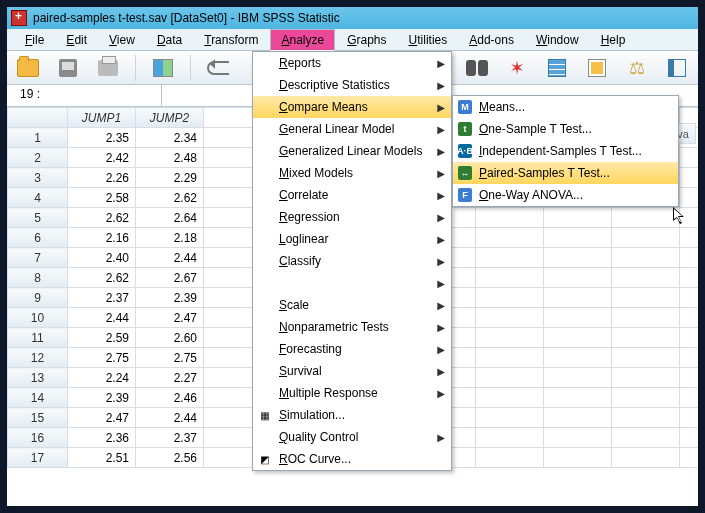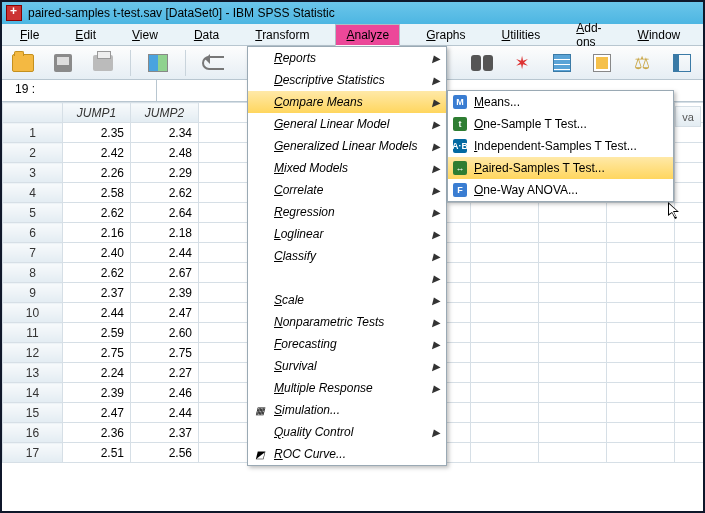--- a/index.html
+++ b/index.html
@@ -1,21 +1,21 @@
 <!DOCTYPE html>
 <html><head>
 <meta charset="utf-8">
 <style>
   * { box-sizing: border-box; margin: 0; padding: 0; font-family: Arial, sans-serif; }
   html, body { width: 705px; height: 513px; overflow: hidden; background: #fff; }
-  .window-border { border: 2px solid #0f172a; width: 705px; height: 513px; position: relative; }
+  .window-border { border: 7px solid #0f172a; width: 705px; height: 513px; position: relative; }
   .titlebar { background: linear-gradient(#6bc5ea,#4db6e2); height: 22px; display:flex; align-items:center; padding-left:4px; color:#000; font-size:12px; }
   .titlebar .icon { width:16px; height:16px; margin-right:6px; background:#c33; border:1px solid #800; position:relative; }
   .titlebar .icon:after { content:"+"; color:#fff; font-weight:bold; position:absolute; top:-2px; left:3px; font-size:12px;}
-  .menubar { background:#eaf3f8; height:22px; border-bottom:1px solid #b8c6d0; display:flex; align-items:center; padding:0 8px; font-size:12px; gap:16px; }
+  .menubar { background:#eaf3f8; height:22px; border-bottom:1px solid #b8c6d0; display:flex; align-items:center; padding:0 8px; font-size:12px; gap:2px; }
   .menubar .mitem { padding:3px 10px; cursor:default; }
   .menubar .mitem u { text-decoration: underline; }
   .menubar .mitem.active { background:#ec4899; border:1px solid #b0bcc5; border-bottom:1px solid #fff; position:relative; z-index:30; }
   .toolbar { height:34px; background:linear-gradient(#fdfdfd,#e6eef4); border-bottom:1px solid #b8c6d0; display:flex; align-items:center; padding:0 6px; gap:10px; }
   .tbtn { width:30px; height:26px; display:flex; align-items:center; justify-content:center; }
   .sep { width:1px; height:26px; background:#c9d4dc; margin:0 2px;}
   .row2 { height:22px; display:flex; border-bottom:1px solid #b8c6d0; font-size:12px; }
   .row2 .cell-label { width:155px; border-right:1px solid #b8c6d0; padding:2px 13px; background:#fff;}
   .row2 .cell-val { flex:1; background:#fff; padding:2px 6px;}
   .grid-wrap { position:relative; height:calc(513px - 22px - 22px - 34px - 22px - 2px); overflow:hidden; }
@@ -26,21 +26,21 @@
   table.grid td.rowhead { background:linear-gradient(#f7fafc,#e3ecf2); text-align:center; color:#333; }
   table.grid td.empty, table.grid th.empty { background:#fff; text-align:left;}
   table.grid .col-data { width:68px; }
   .menu-panel { position:absolute; background:#fff; border:1px solid #9aa9b4; box-shadow:2px 2px 4px rgba(0,0,0,.25); font-size:12px; z-index:40; }
   .menu-item { display:flex; align-items:center; height:22px; padding:0 20px 0 26px; position:relative; white-space:nowrap; cursor:default; }
   .menu-item .arrow { position:absolute; right:6px; font-size:10px; color:#333; }
   .menu-item.highlight { background:linear-gradient(#ffe9a8,#ffd65e); }
   .menu-item .micon { position:absolute; left:4px; width:16px; height:16px; display:flex; align-items:center; justify-content:center; font-size:10px; }
   .sq { width:14px; height:14px; display:inline-flex; align-items:center; justify-content:center; color:#fff; font-weight:bold; font-size:9px; border-radius:2px; }
   .cursor-arrow { position:absolute; left:666px; top:200px; z-index:100; pointer-events:none; }
-  .var-strip { position:absolute; right:2px; top:4px; width:26px; height:21px; background:linear-gradient(#f7fafc,#e3ecf2); border:1px solid #d6dfe6; font-size:11px; display:flex; align-items:center; justify-content:center; color:#555;}
+  .var-strip { position:absolute; right:2px; top:16px; width:26px; height:21px; background:linear-gradient(#f7fafc,#e3ecf2); border:1px solid #d6dfe6; font-size:11px; display:flex; align-items:center; justify-content:center; color:#555;}
   
   .ic-open{width:22px;height:18px;background:#f4b942;border:1px solid #c4901e;border-radius:2px;position:relative}
   .ic-open:before{content:"";position:absolute;top:-4px;left:1px;width:8px;height:4px;background:#f4b942;border:1px solid #c4901e;border-bottom:none;border-radius:2px 2px 0 0}
   .ic-save{width:18px;height:18px;background:#8a8a8a;border-radius:2px;position:relative}
   .ic-save:before{content:"";position:absolute;left:3px;top:3px;width:12px;height:8px;background:#ddd}
   .ic-print{width:20px;height:16px;background:#bbb;border-radius:2px;position:relative}
   .ic-print:before{content:"";position:absolute;top:-4px;left:4px;width:12px;height:6px;background:#eee;border:1px solid #999}
   .ic-cols{width:20px;height:18px;background:linear-gradient(90deg,#4aa3df 50%,#8fd28f 50%);border:1px solid #888}
   .ic-cols:after{content:"";position:absolute;}
   .ic-undo{width:22px;height:14px;border:2px solid #777;border-right:none;border-radius:10px 0 0 10px;position:relative}
@@ -361,21 +361,21 @@
             <td class="col-data empty"></td>
             <td class="col-data empty"></td>
             <td class="col-data empty"></td>
             <td class="col-data empty"></td>
             <td class="col-data empty"></td>
           </tr>
         </tbody>
     </table>
   </div>
 
-  <div class="menu-panel" id="analyze-menu" style="left:245px; top:44px; width:200px;font-style:italic;">
+  <div class="menu-panel" id="analyze-menu" style="left:245px; top:44px; width:200px;">
       <div class="menu-item">
         <span><u>R</u>eports</span>
         <span class="arrow">▶</span>
       </div>
       <div class="menu-item">
         <span><u>D</u>escriptive Statistics</span>
         <span class="arrow">▶</span>
       </div>
       <div class="menu-item highlight">
         <span><u>C</u>ompare Means</span>

